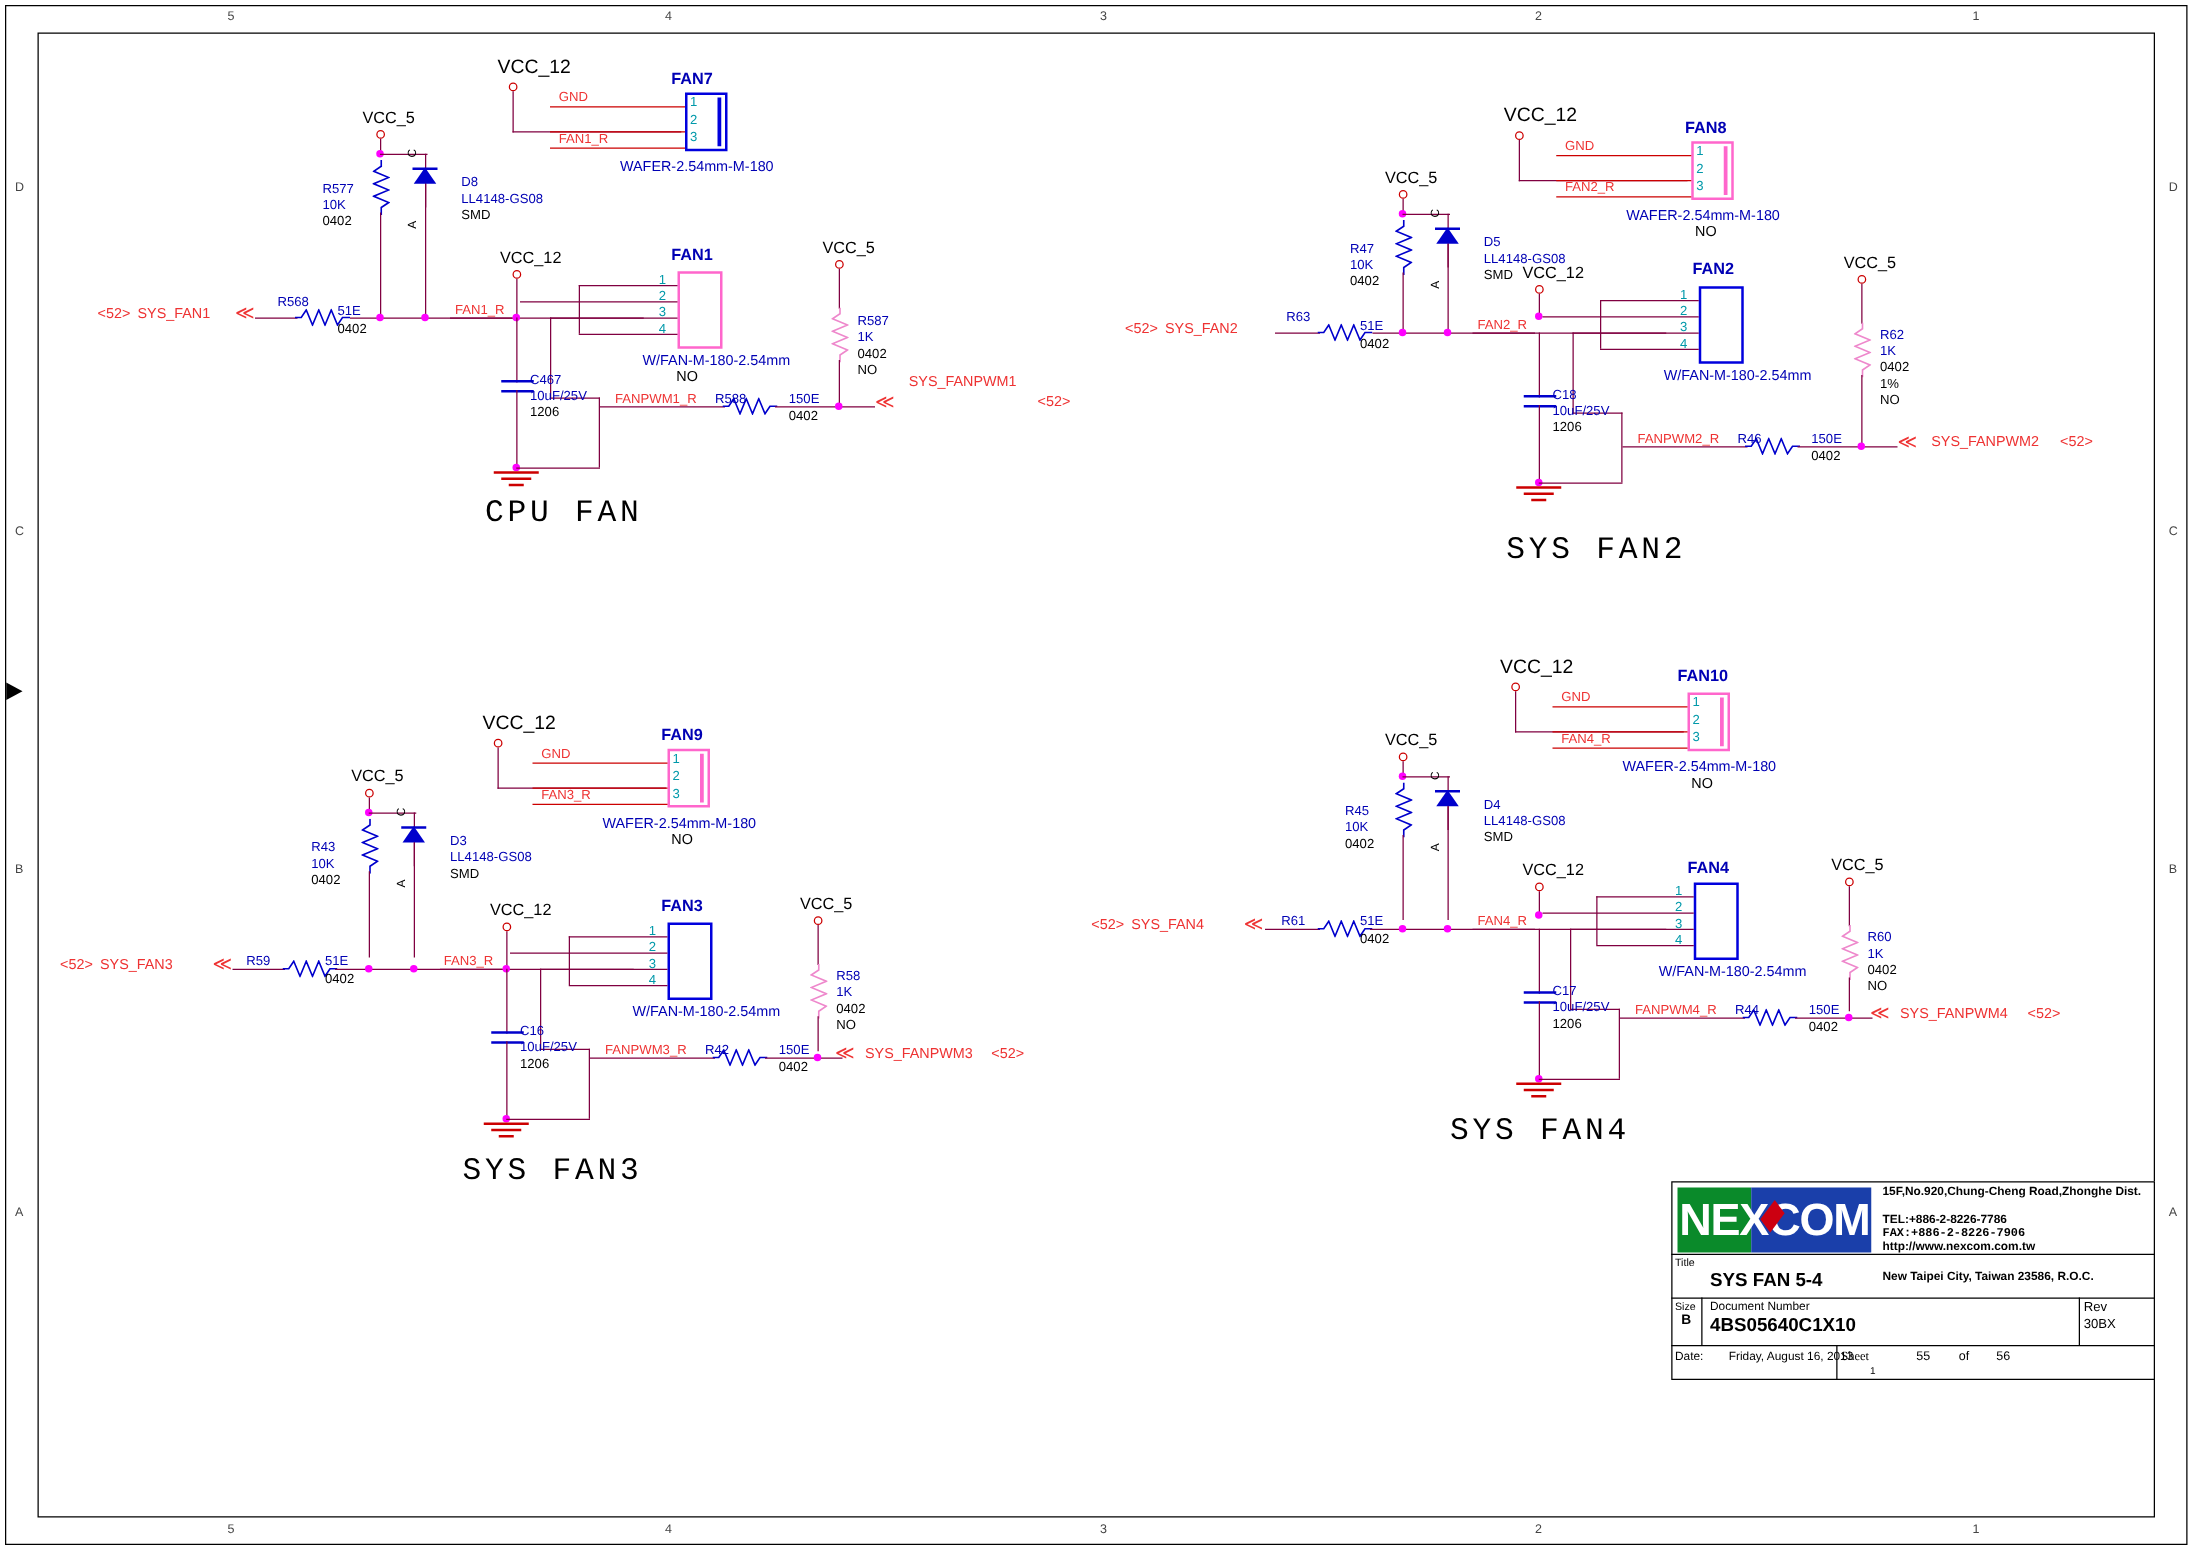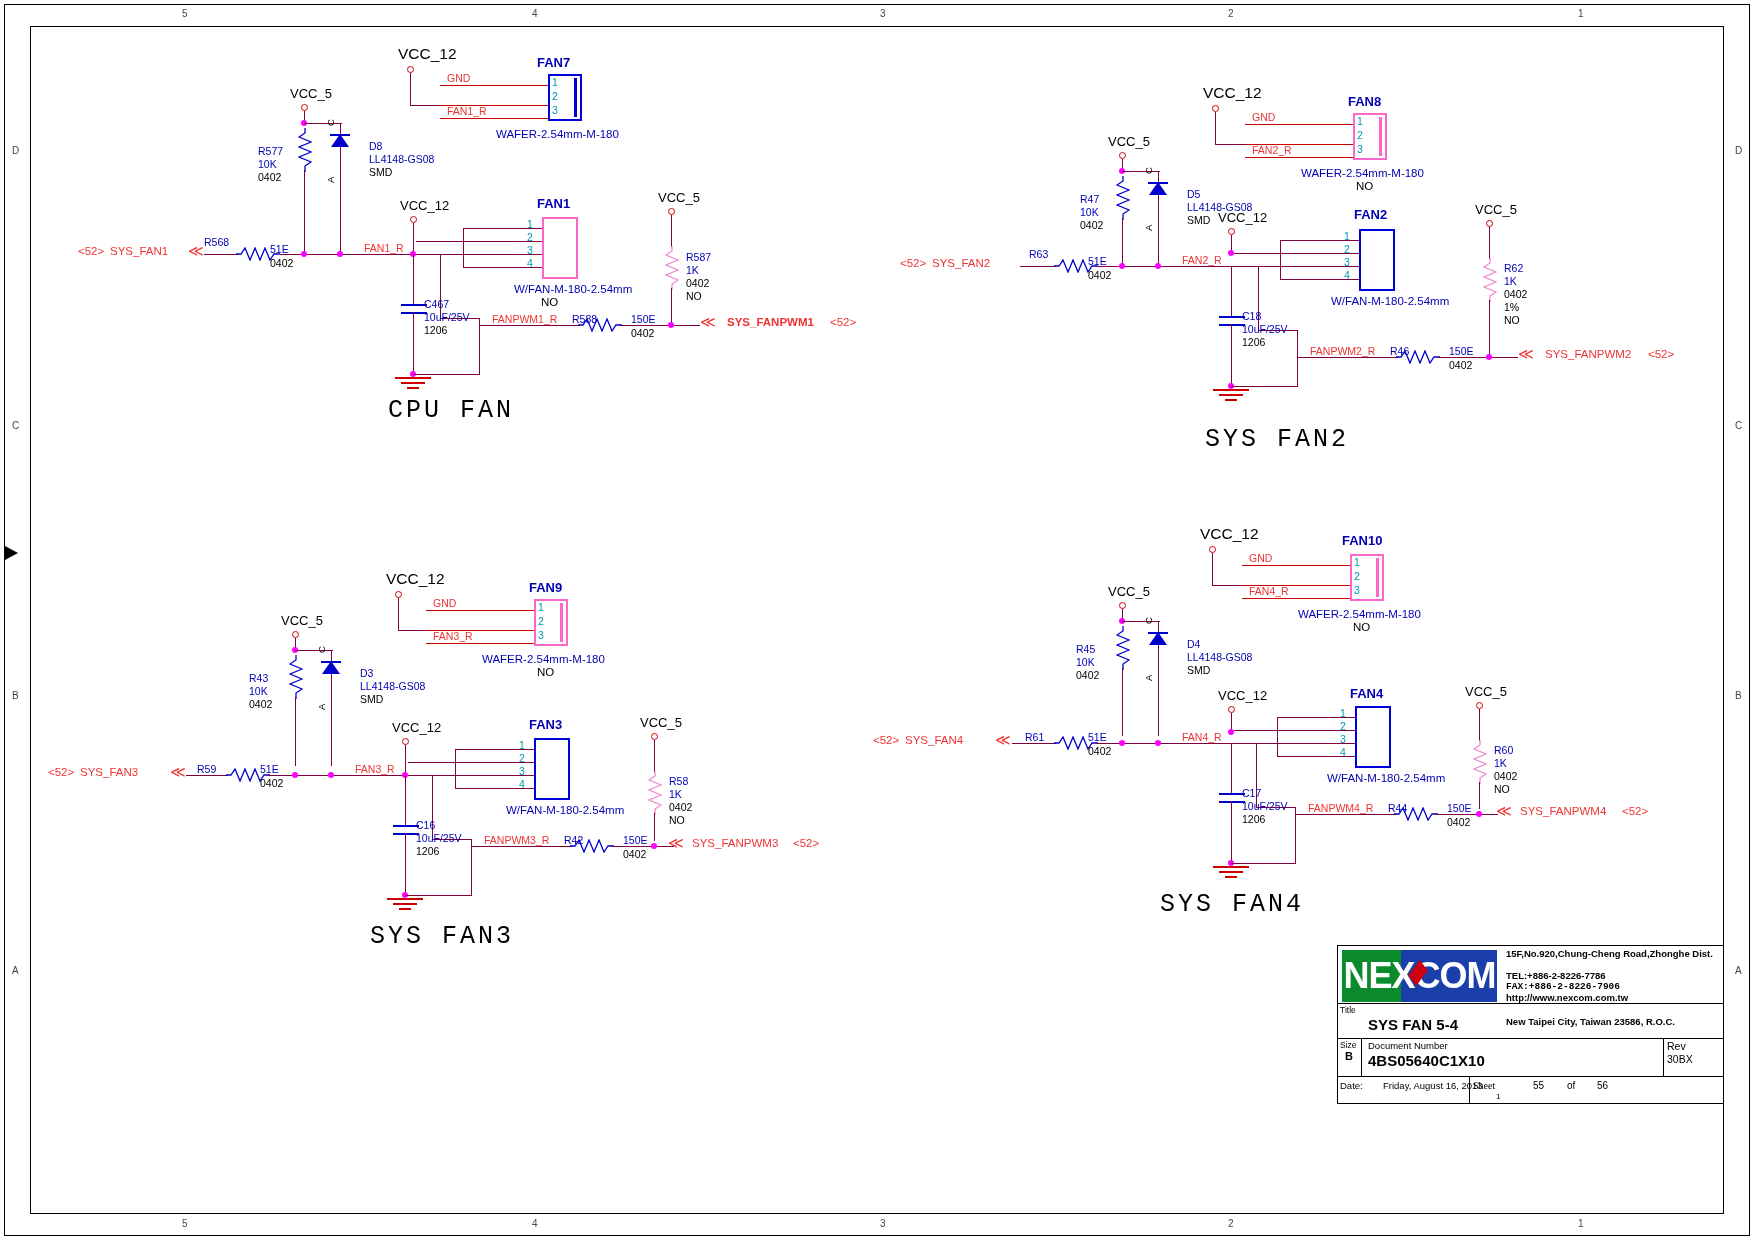--- a/index.html
+++ b/index.html
@@ -160,21 +160,21 @@
 
     <div class="lbl f11 t-net" style="left:78px;top:245px;">&lt;52&gt;</div>
     <div class="lbl f11 t-net" style="left:110px;top:245px;">SYS_FAN1</div>
     <div class="offpg" style="left:188px;top:243px;">≪</div>
     <div class="wire h" style="left:204px;top:254px;width:34px;"></div>
     <div class="res-h" style="left:236px;top:247px;">
       <svg width="44" height="14" viewBox="0 0 44 14">
           <polyline points="0,7 5,7 9,1 14,13 19,1 24,13 29,1 34,13 38,7 44,7" fill="none" stroke="#0000cc" stroke-width="1.3"></polyline>
         </svg>
     </div>
-    <div class="lbl f10 t-blue" style="left:204px;top:236px;">R568</div>
+    <div class="lbl f10 t-blue" style="left:222px;top:236px;">R568</div>
     <div class="lbl f10 t-blue" style="left:270px;top:243px;">51E</div>
     <div class="lbl f10 t-black" style="left:270px;top:257px;">0402</div>
     <div class="wire h" style="left:280px;top:254px;width:130px;"></div>
     <div class="junction" style="left:301px;top:251px;"></div>
     <div class="junction" style="left:337px;top:251px;"></div>
     <div class="lbl f10 t-net" style="left:364px;top:242px;">FAN1_R</div>
     <div class="wire h" style="left:360px;top:254px;width:155px;"></div>
 
     <div class="lbl f12 t-black" style="left:400px;top:198px;">VCC_12</div>
     <div class="pin-circ" style="left:410px;top:216px;"></div>
@@ -236,21 +236,21 @@
       <svg width="44" height="14" viewBox="0 0 44 14">
           <polyline points="0,7 5,7 9,1 14,13 19,1 24,13 29,1 34,13 38,7 44,7" fill="none" stroke="#0000cc" stroke-width="1.3"></polyline>
         </svg>
     </div>
     <div class="lbl f10 t-blue" style="left:572px;top:313px;">R588</div>
     <div class="lbl f10 t-blue" style="left:631px;top:313px;">150E</div>
     <div class="lbl f10 t-black" style="left:631px;top:327px;">0402</div>
     <div class="wire h" style="left:620px;top:325px;width:80px;"></div>
     <div class="junction" style="left:668px;top:322px;"></div>
     <div class="offpg" style="left:700px;top:314px;">≪</div>
-    <div class="lbl f11 t-net" style="left:727px;top:316px;font-weight:bold;">SYS_FANPWM1</div>
+    <div class="lbl f11 t-net" style="left:727px;top:300px;">SYS_FANPWM1</div>
     <div class="lbl f11 t-net" style="left:830px;top:316px;">&lt;52&gt;</div>
 
     <div class="bigtitle" style="left:388px;top:396px;">CPU FAN</div>
   </div>
 
   <div>
 
     <div class="lbl f14 t-black" style="left:1203px;top:84px;">VCC_12</div>
     <div class="pin-circ" style="left:1212px;top:105px;"></div>
     <div class="wire v" style="left:1215px;top:112px;height:33px;"></div>

